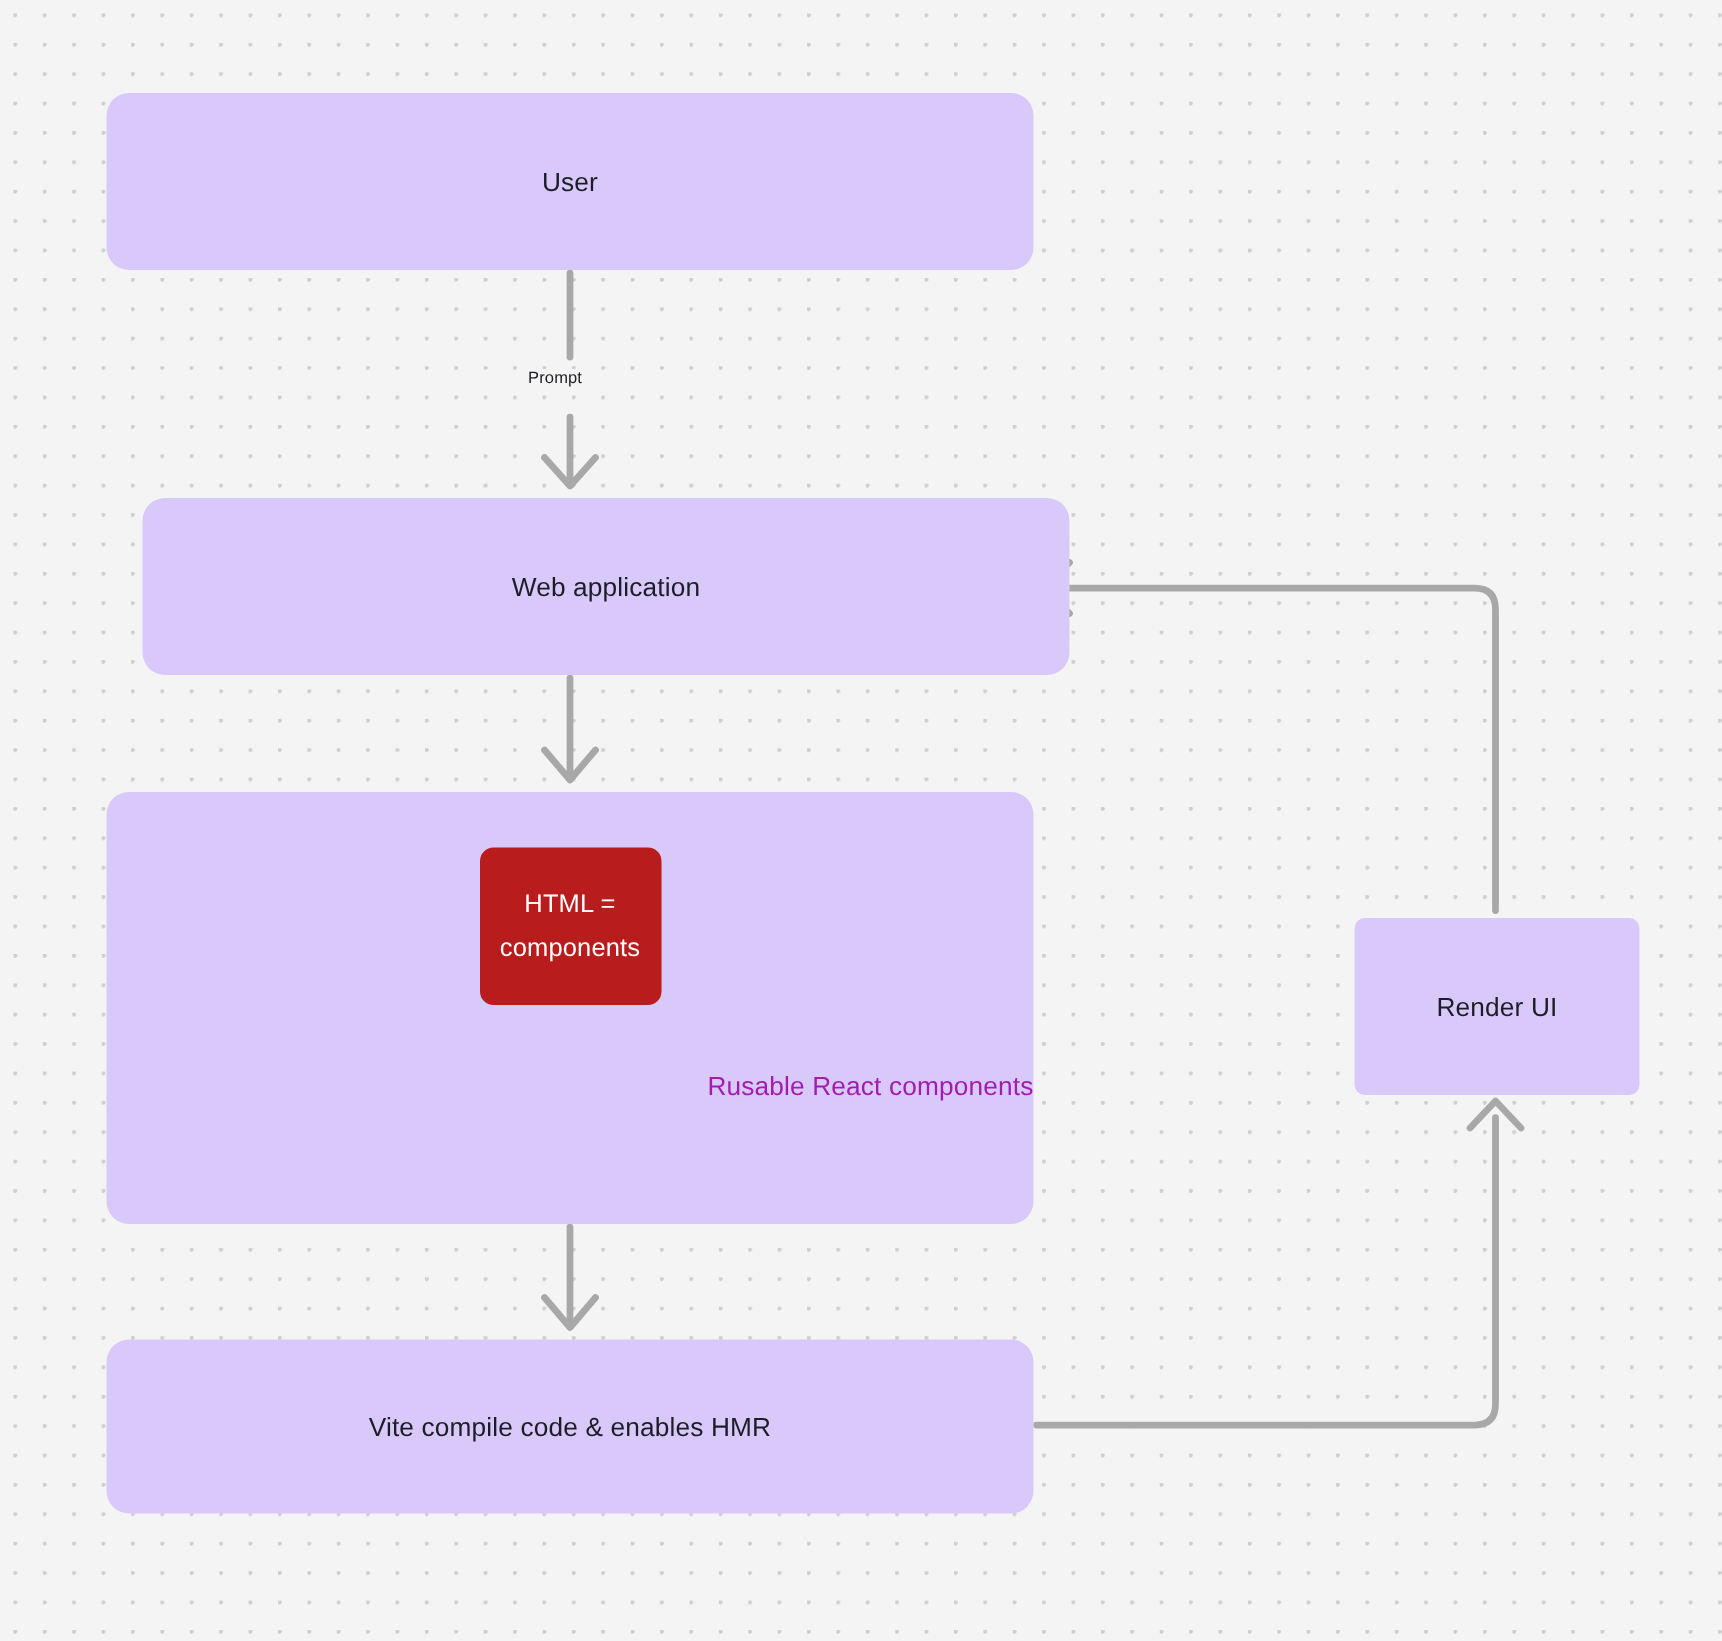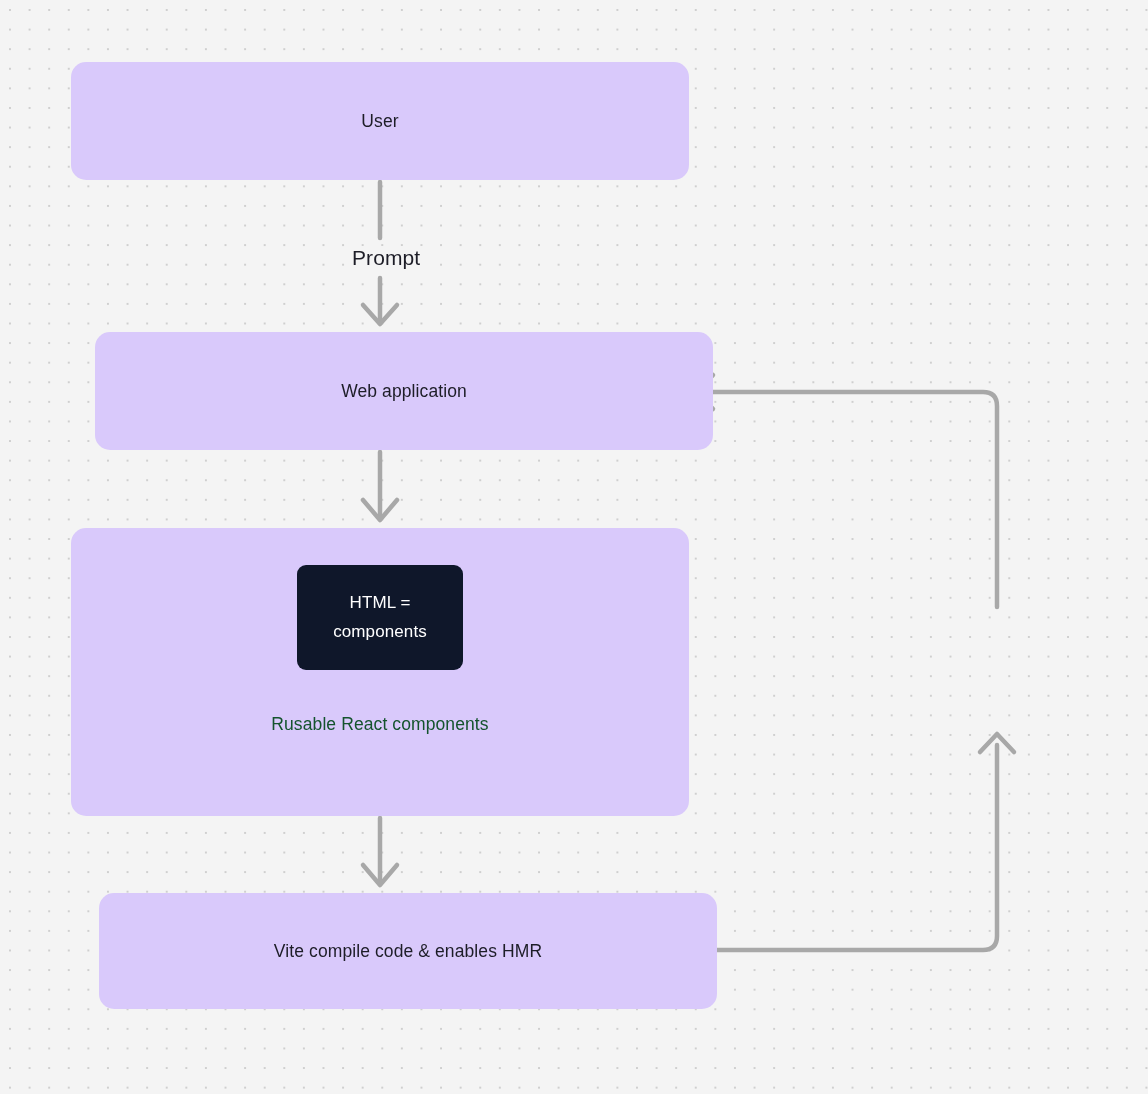--- a/index.html
+++ b/index.html
@@ -62,71 +62,71 @@
   }
 
   #node-components {
     left: 71px;  top: 528px;
     width: 618px; height: 288px;
     display: block;
   }
 
   #node-vite {
     left: 71px;  top: 893px;
-    width: 618px; height: 116px; margin-left: 28px;
+    width: 618px; height: 116px;
   }
 
   #node-render-ui {
     left: 903px; top: 612px;
     width: 190px; height: 118px;
     border-radius: 7px;
   }
 
   
   #subnode-row {
     position: absolute;
     left: 0; top: 37px;
     width: 618px;
     display: flex;
     justify-content: center;
     gap: 27px;
   }
 
   .subnode {
-    width: 166px;
+    width: 121px;
     height: 105px;
-    background-color: #0f172a;
+    background-color: #b91c1c;
     border-radius: 9px;
     display: flex;
     align-items: center;
     justify-content: center;
   }
 
   .subnode-label {
     font-size: 17px;
     color: #ffffff;
     text-align: center;
     line-height: 1.7;
     letter-spacing: 0.1px;
   }
 
   #components-caption {
     position: absolute;
     left: 0; top: 186px;
     width: 618px;
-    text-align: center;
+    text-align: right;
     font-size: 17.5px;
-    color: #14532d;
+    color: #a21caf;
     letter-spacing: 0.1px;
   }
 
   
   .edge-label {
     position: absolute;
-    font-size: 21px;
+    font-size: 11px;
     color: #1d1d27;
     background-color: #f4f4f4;
     padding: 0 7px;
     letter-spacing: 0.1px;
     white-space: nowrap;
   }
 
   #edge-label-prompt {
     left: 345px;
     top: 246px;
@@ -181,14 +181,17 @@
 
     </div>
 
     <div id="components-caption">Rusable React components</div>
   </div>
 
   <div class="node" id="node-vite">
     <span class="node-label">Vite compile code &amp; enables HMR</span>
   </div>
 
+  <div class="node" id="node-render-ui">
+    <span class="node-label">Render UI</span>
+  </div>
 
 </div>
 
 </body></html>

